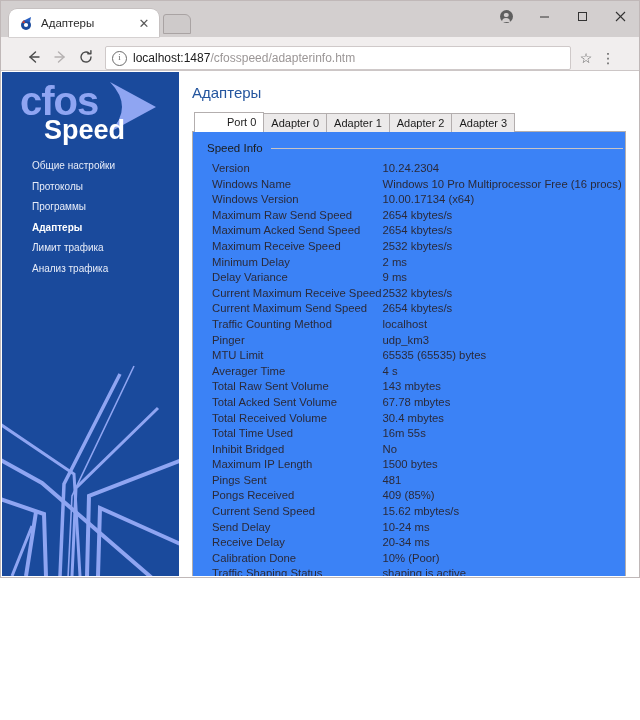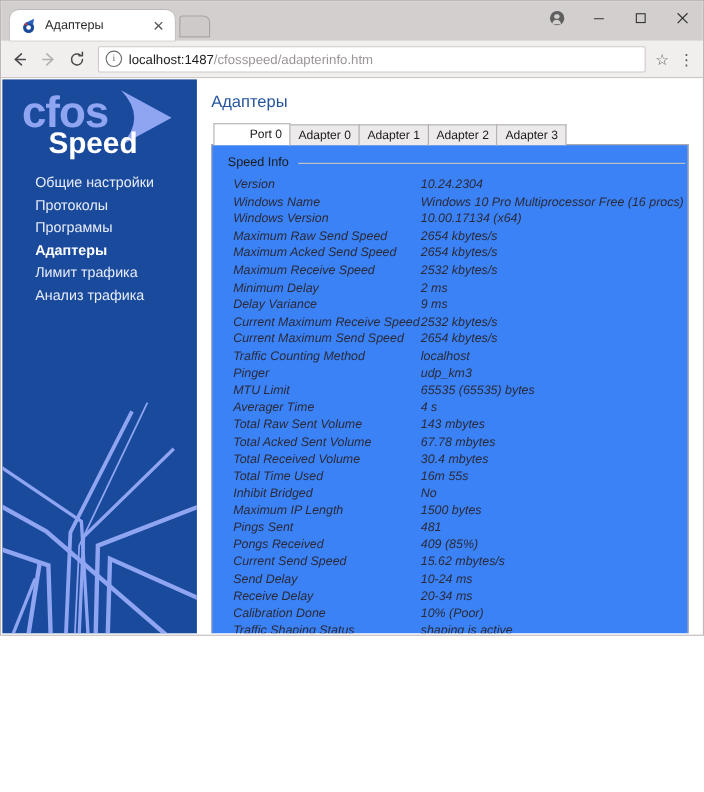--- a/index.html
+++ b/index.html
@@ -125,22 +125,22 @@
     transform: translateX(-50%);
     width: 8px; height: 4px;
     border-radius: 4px 4px 0 0;
     background: #d3cfcf;
   }
 
   .toolbar {
     height: 34px;
     background: #f1eeee;
     display: flex;
-    align-items: center;
-    padding: 0 4px;
+    align-items: flex-end;
+    padding: 0 20px;
     box-sizing: border-box;
     border-bottom: 1px solid #ccc6c6;
   }
   .navbtn {
     width: 26px; height: 26px;
     display: flex;
     align-items: center;
     justify-content: center;
     font-size: 15px;
     color: #4a4a4a;
@@ -224,21 +224,21 @@
   }
   .logo-svg { display: block; }
 
   .navlist {
     position: relative;
     z-index: 2;
     margin-top: 6px;
     padding-left: 30px;
   }
   .navitem {
-    font-size: 13px;
+    font-size: 10px;
     color: #e7ecf8;
     line-height: 20.5px;
     padding: 0;
     white-space: nowrap;
   }
   .navitem.active {
     color: #ffffff;
     font-weight: bold;
   }
 
@@ -317,21 +317,20 @@
     width: calc(100% - 9px);
   }
   table.info td {
     font-size: 11.3px;
     color: #2a2a3a;
     padding: 0 0 0 0;
     height: 15.6px;
     line-height: 15.6px;
     vertical-align: top;
     white-space: nowrap;
-    font-style: italic;
   }
   td.k { padding-right: 10px; }
   td.v { }
 </style>
 </head>
 <body>
 
 <div class="browser">
 
   <div class="titlebar">

